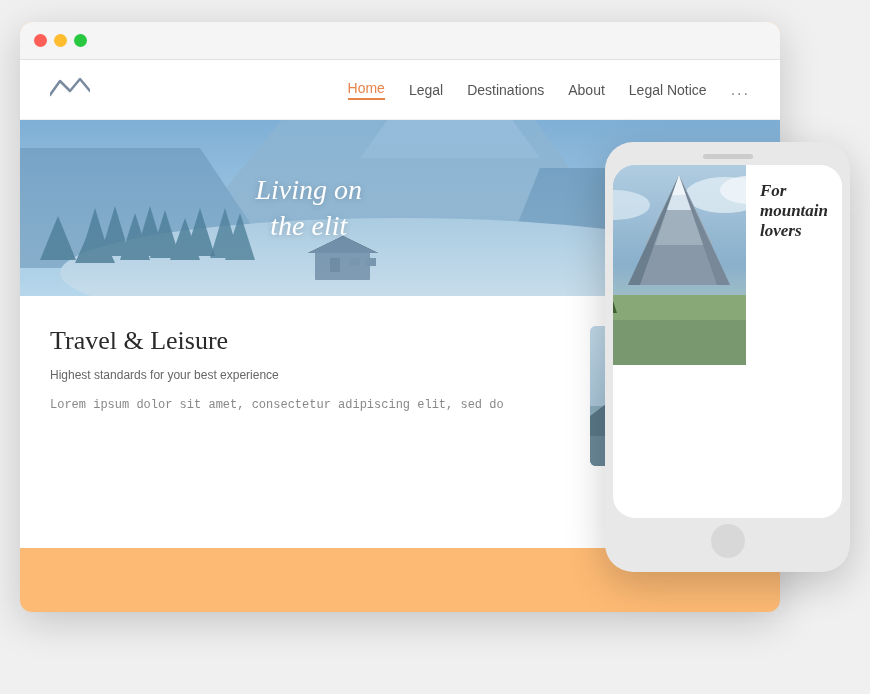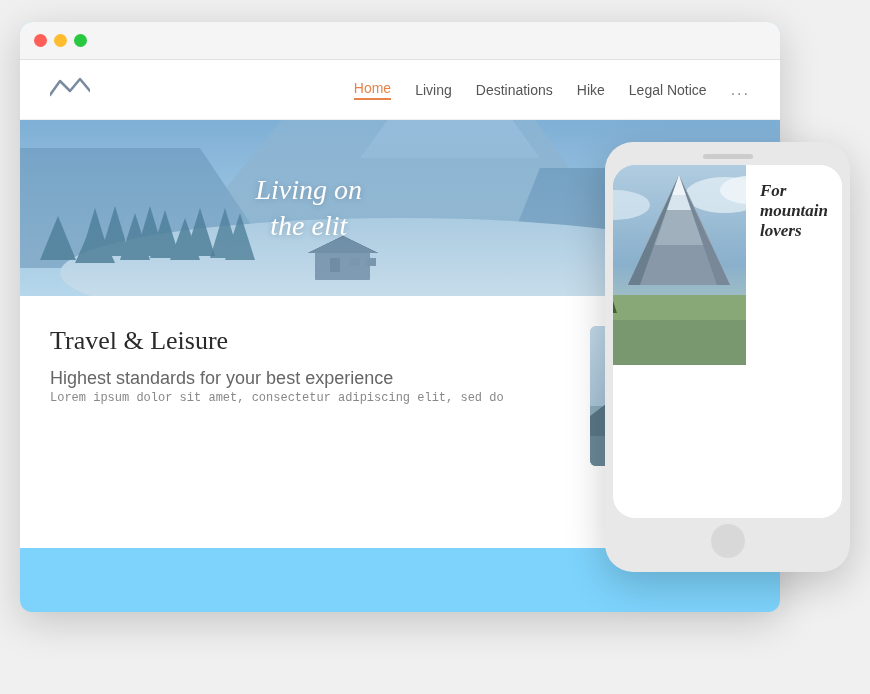--- a/index.html
+++ b/index.html
@@ -21,21 +21,21 @@
       height: 650px;
     }
 
     
     .browser {
       position: absolute;
       top: 0;
       left: 0;
       width: 760px;
       height: 590px;
-      background: #7dd3fc;
+      background: #fdba74;
       border-radius: 12px;
       box-shadow: 0 10px 40px rgba(0,0,0,0.18);
       overflow: hidden;
     }
 
     .browser-chrome {
       height: 38px;
       background: #f5f5f5;
       border-bottom: 1px solid #e0e0e0;
       display: flex;
@@ -156,22 +156,23 @@
 
     .content-title {
       font-size: 26px;
       font-weight: 400;
       color: #2a2a2a;
       margin-bottom: 12px;
     }
 
     .content-subtitle {
       font-family: Arial, sans-serif;
-      font-size: 18px;
+      font-size: 12px;
       color: #666;
+      margin-bottom: 14px;
     }
 
     .content-body {
       font-family: Liberation Mono, monospace;
       font-size: 12px;
       color: #888;
       line-height: 1.5;
     }
 
     .content-image {
@@ -276,23 +277,23 @@
       <div class="site-header">
         <div class="site-logo">
           <span class="logo-icon">
             <svg width="40" height="28" viewBox="0 0 40 28">
               <polyline points="0,22 10,8 20,18 30,6 40,18" fill="none" stroke="#7a8ba0" stroke-width="2.5" stroke-linejoin="round" stroke-linecap="round"></polyline>
             </svg>
           </span>
         </div>
         <nav class="site-nav">
           <a class="nav-item active">Home</a>
-          <a class="nav-item">Living</a>
+          <a class="nav-item">Legal</a>
           <a class="nav-item">Destinations</a>
-          <a class="nav-item">Hike</a>
+          <a class="nav-item">About</a>
           <a class="nav-item">Legal Notice</a>
           <span class="nav-dots">...</span>
         </nav>
       </div>
 
       <div class="site-hero">
 
         <svg class="hero-svg" viewBox="0 0 760 240" preserveAspectRatio="xMidYMid slice">
 
           <defs>

